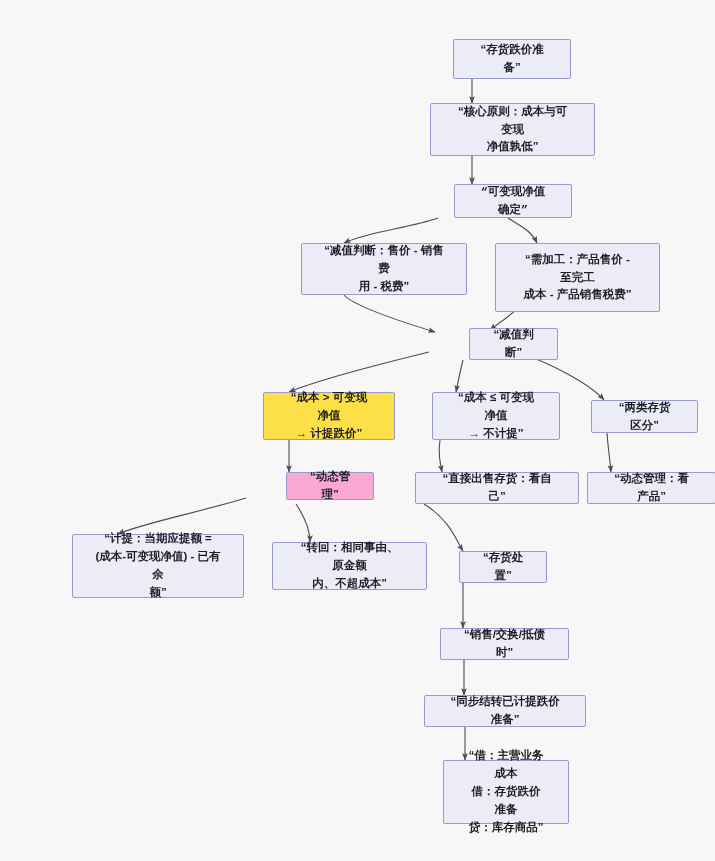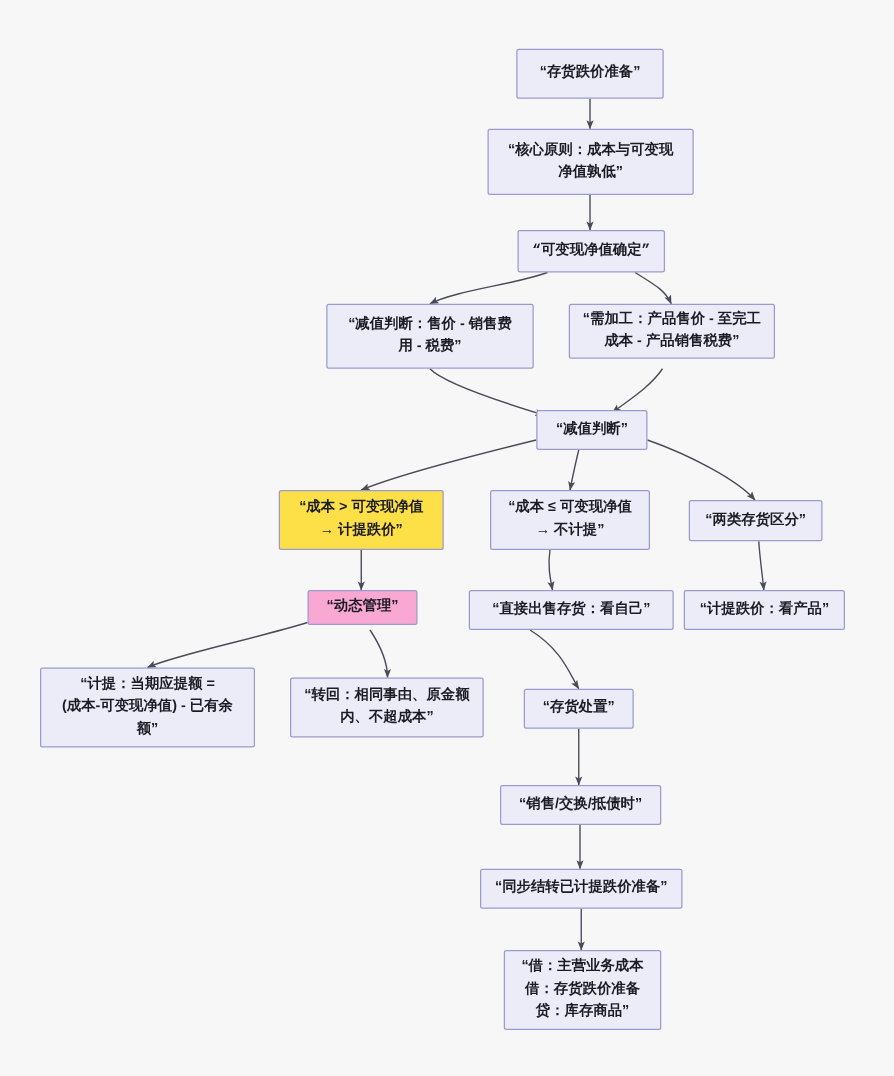--- a/index.html
+++ b/index.html
@@ -34,22 +34,23 @@
     border: 1px solid #9a9ad0;
     border-radius: 2px;
     display: flex;
     align-items: center;
     justify-content: center;
     text-align: center;
     color: #1c1c24;
     font-size: 11.5px;
     font-weight: bold;
     line-height: 1.55;
-    padding: 4px 3px;
+    padding: 4px 22px;
     white-space: pre-line;
+    margin-left: 40px;
   }
 </style>
 </head>
 <body style="background: rgb(247, 247, 247);">
 
 <div id="canvas">
   <svg id="edge-layer" viewBox="0 0 715 861">
     <defs>
       <marker id="arrowhead" markerWidth="8" markerHeight="8" refX="6.2" refY="3" orient="auto" markerUnits="strokeWidth">
         <path d="M0,0.4 L6.6,3 L0,5.6 L1.4,3 Z" fill="#4a4a5a"></path>
@@ -76,31 +77,31 @@
         <path d="M 465,727 L 465,760" fill="none" stroke="#4a4a5a" stroke-width="1.1" marker-end="url(#arrowhead)"></path>
       </g>
   </svg>
   <div id="nodes-group">
       <div class="node" style="left: 413px; top: 39px; width: 118px; height: 40px; background: rgb(236, 236, 248); border-color: rgb(154, 154, 208); color: rgb(28, 28, 36);">“存货跌价准备”</div>
       <div class="node" style="left: 390px; top: 103px; width: 165px; height: 53px; background: rgb(236, 236, 248); border-color: rgb(154, 154, 208); color: rgb(28, 28, 36);">“核心原则：成本与可变现
 净值孰低”</div>
       <div class="node" style="left: 414px; top: 184px; width: 118px; height: 34px; background: rgb(236, 236, 248); border-color: rgb(154, 154, 208); color: rgb(28, 28, 36); font-family: Liberation Mono, monospace;">“可变现净值确定”</div>
       <div class="node" style="left: 261px; top: 243px; width: 166px; height: 52px; background: rgb(236, 236, 248); border-color: rgb(154, 154, 208); color: rgb(28, 28, 36);">“减值判断：售价 - 销售费
 用 - 税费”</div>
-      <div class="node" style="left: 455px; top: 243px; width: 165px; height: 44px; background: rgb(236, 236, 248); border-color: rgb(154, 154, 208); color: rgb(28, 28, 36);">“需加工：产品售价 - 至完工
+      <div class="node" style="left: 455px; top: 243px; width: 165px; height: 69px; background: rgb(236, 236, 248); border-color: rgb(154, 154, 208); color: rgb(28, 28, 36);">“需加工：产品售价 - 至完工
 成本 - 产品销售税费”</div>
       <div class="node" style="left: 429px; top: 328px; width: 89px; height: 32px; background: rgb(236, 236, 248); border-color: rgb(154, 154, 208); color: rgb(28, 28, 36);">“减值判断”</div>
       <div class="node" style="left: 223px; top: 392px; width: 132px; height: 48px; background: #fde047; border-color: rgb(154, 154, 208); color: rgb(28, 28, 36);">“成本 &gt; 可变现净值
 → 计提跌价”</div>
       <div class="node" style="left: 392px; top: 392px; width: 128px; height: 48px; background: rgb(236, 236, 248); border-color: rgb(154, 154, 208); color: rgb(28, 28, 36);">“成本 ≤ 可变现净值
 → 不计提”</div>
       <div class="node" style="left: 551px; top: 400px; width: 107px; height: 33px; background: rgb(236, 236, 248); border-color: rgb(154, 154, 208); color: rgb(28, 28, 36);">“两类存货区分”</div>
       <div class="node" style="left: 246px; top: 472px; width: 88px; height: 28px; background: #f9a8d4; border-color: rgb(154, 154, 208); color: rgb(28, 28, 36);">“动态管理”</div>
       <div class="node" style="left: 375px; top: 472px; width: 164px; height: 32px; background: rgb(236, 236, 248); border-color: rgb(154, 154, 208); color: rgb(28, 28, 36);">“直接出售存货：看自己”</div>
-      <div class="node" style="left: 547px; top: 472px; width: 129px; height: 32px; background: rgb(236, 236, 248); border-color: rgb(154, 154, 208); color: rgb(28, 28, 36);">“计提跌价：看产品”</div>
+      <div class="node" style="left: 547px; top: 472px; width: 129px; height: 32px; background: rgb(236, 236, 248); border-color: rgb(154, 154, 208); color: rgb(28, 28, 36);">“动态管理：看产品”</div>
       <div class="node" style="left: 32px; top: 534px; width: 172px; height: 64px; background: rgb(236, 236, 248); border-color: rgb(154, 154, 208); color: rgb(28, 28, 36);">“计提：当期应提额 =
 (成本-可变现净值) - 已有余
 额”</div>
       <div class="node" style="left: 232px; top: 542px; width: 155px; height: 48px; background: rgb(236, 236, 248); border-color: rgb(154, 154, 208); color: rgb(28, 28, 36);">“转回：相同事由、原金额
 内、不超成本”</div>
       <div class="node" style="left: 419px; top: 551px; width: 88px; height: 32px; background: rgb(236, 236, 248); border-color: rgb(154, 154, 208); color: rgb(28, 28, 36);">“存货处置”</div>
       <div class="node" style="left: 400px; top: 628px; width: 129px; height: 32px; background: rgb(236, 236, 248); border-color: rgb(154, 154, 208); color: rgb(28, 28, 36);">“销售/交换/抵债时”</div>
       <div class="node" style="left: 384px; top: 695px; width: 162px; height: 32px; background: rgb(236, 236, 248); border-color: rgb(154, 154, 208); color: rgb(28, 28, 36);">“同步结转已计提跌价准备”</div>
       <div class="node" style="left: 403px; top: 760px; width: 126px; height: 64px; background: rgb(236, 236, 248); border-color: rgb(154, 154, 208); color: rgb(28, 28, 36); text-align: center;">“借：主营业务成本
 借：存货跌价准备

